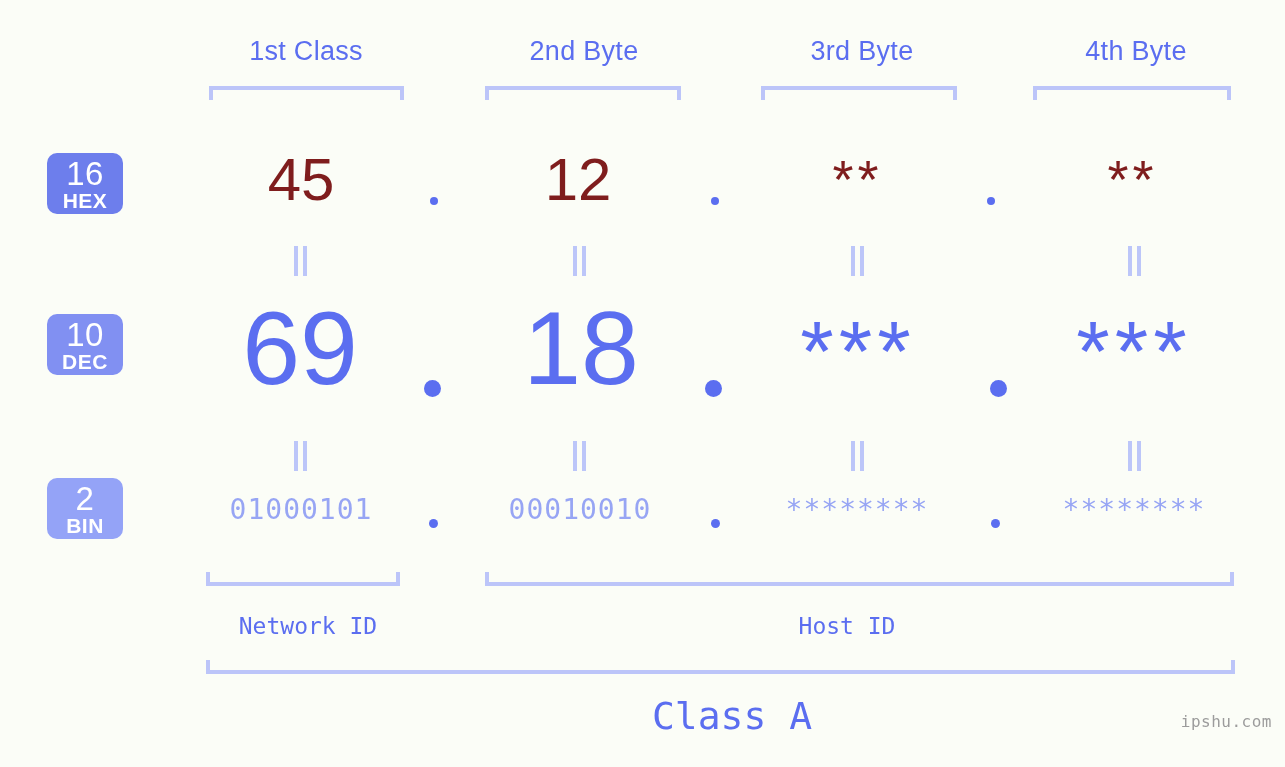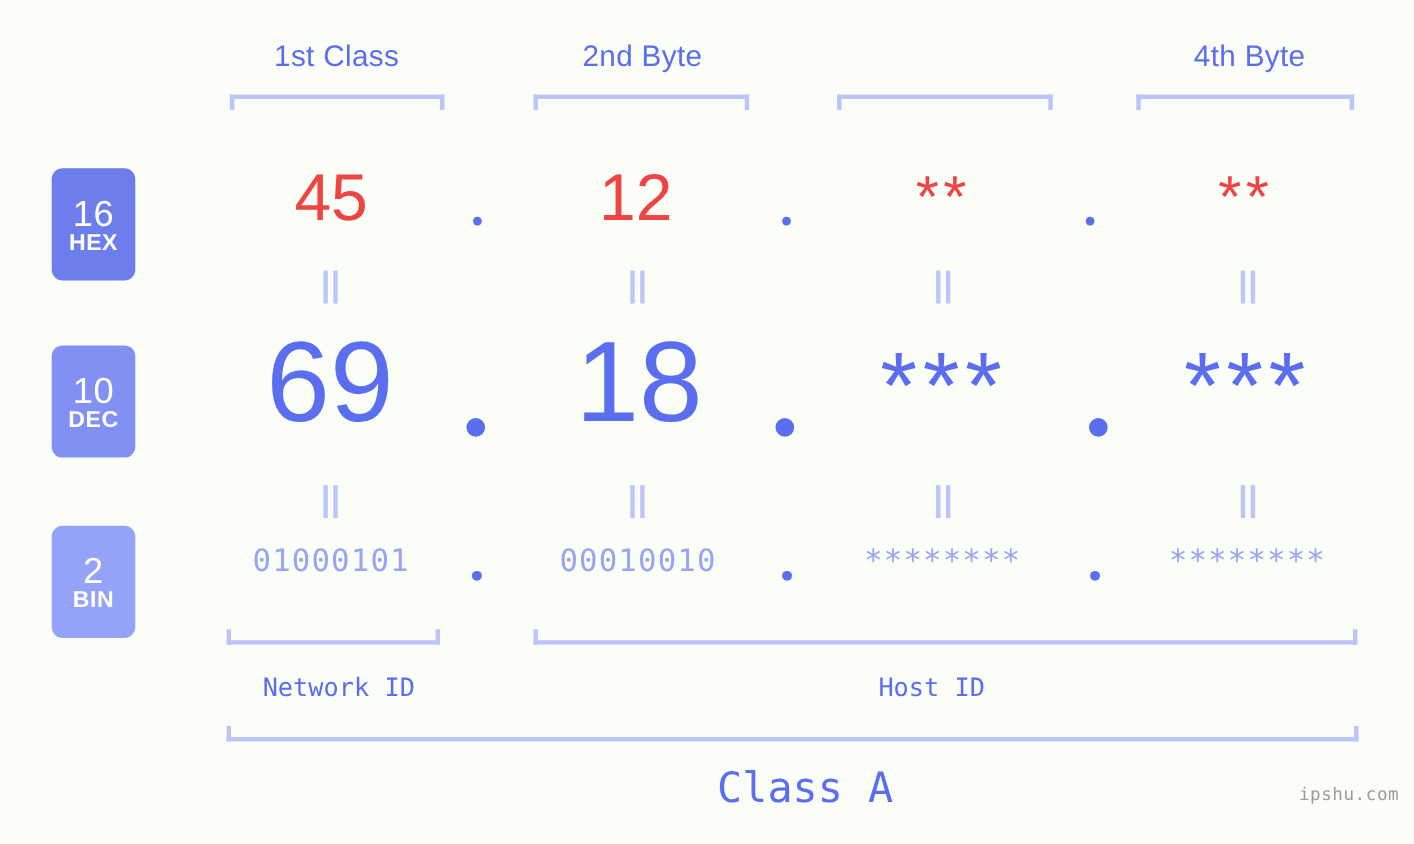--- a/index.html
+++ b/index.html
@@ -43,21 +43,21 @@
     border-left: 4px solid #bcc5f9;
     border-right: 4px solid #bcc5f9;
     box-sizing: border-box;
   }
 
   
   .badge {
     position: absolute;
     left: 47px;
     width: 76px;
-    height: 102px;
+    height: 61px;
     border-radius: 10px;
     color: #ffffff;
     display: flex;
     flex-direction: column;
     align-items: center;
     justify-content: center;
     font-family: "Liberation Sans", sans-serif;
     line-height: 1;
   }
   .badge .num {
@@ -76,21 +76,21 @@
   #badge-bin { top: 478px; background: #94a3f7; }
 
   
   .cell {
     position: absolute;
     text-align: center;
     white-space: nowrap;
   }
 
   .hex-val {
-    color: #ef4444;
+    color: #7f1d1d;
     font-size: 60px;
     font-family: "Liberation Sans", sans-serif;
     font-weight: 400;
     top: 150px;
     line-height: 1;
   }
   .hex-val.stars { font-size: 54px; top: 152px; letter-spacing: 4px; }
 
   .dec-val {
     color: #5b6ef0;
@@ -178,20 +178,21 @@
     letter-spacing: 0.5px;
   }
 </style>
 </head>
 <body>
 
 <div id="stage">
 
   <div class="byte-head" style="left:206px; width:200px;">1st Class</div>
   <div class="byte-head" style="left:484px; width:200px;">2nd Byte</div>
+  <div class="byte-head" style="left:762px; width:200px;">3rd Byte</div>
   <div class="byte-head" style="left:1036px; width:200px;">4th Byte</div>
 
   <div class="top-bracket" style="left:209px; width:195px;"></div>
   <div class="top-bracket" style="left:485px; width:196px;"></div>
   <div class="top-bracket" style="left:761px; width:196px;"></div>
   <div class="top-bracket" style="left:1033px; width:198px;"></div>
 
   <div class="badge" id="badge-hex">
     <span class="num">16</span>
     <span class="lbl">HEX</span>

